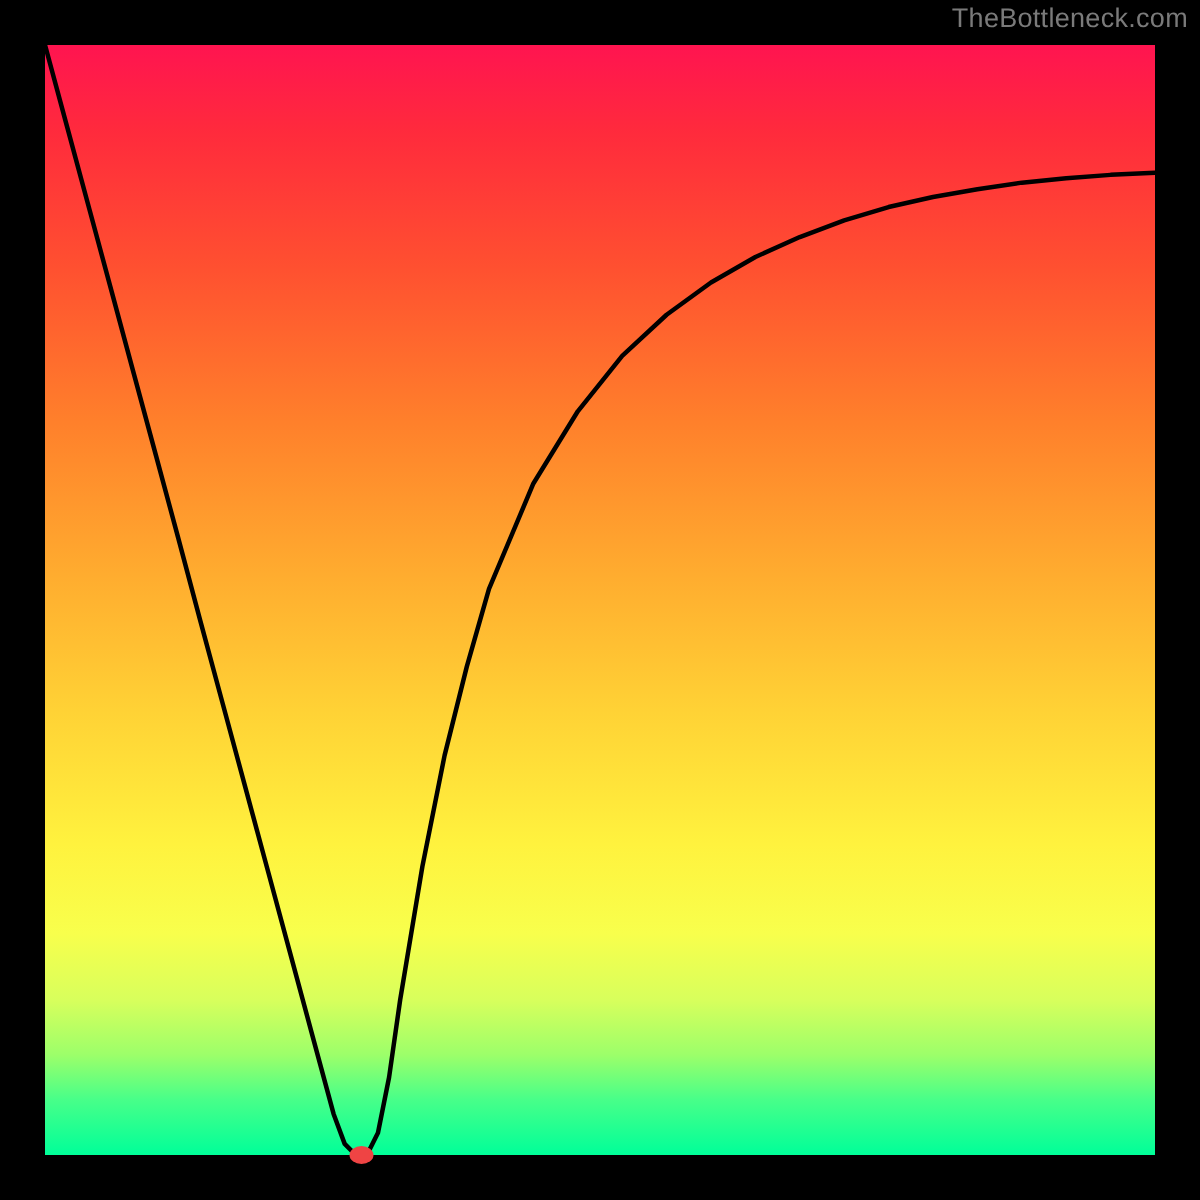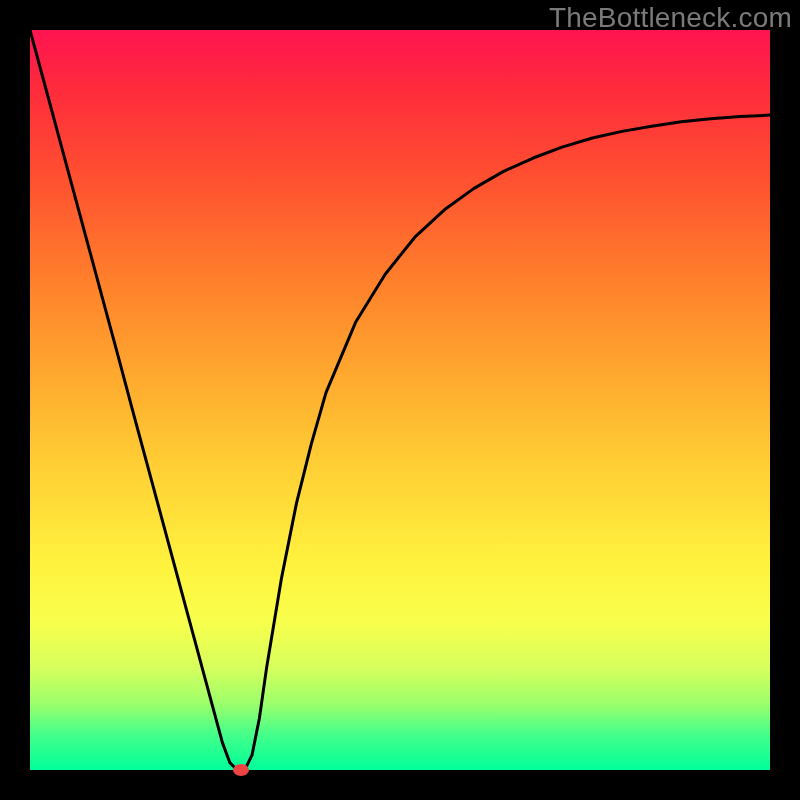--- a/index.html
+++ b/index.html
@@ -44,21 +44,21 @@
     top: 0;
     left: 0;
     width: 740px;
     height: 740px;
   }
   .watermark {
     position: absolute;
     top: 2px;
     right: 8px;
     font-family: Arial, Helvetica, sans-serif;
-    font-size: 28px;
+    font-size: 18px;
     color: #7a7a7a;
     letter-spacing: 0.2px;
   }
   .dot {
     position: absolute;
     width: 16px;
     height: 12px;
     border-radius: 50%;
     background: #ef4444;
     transform: translate(-50%, -50%);

